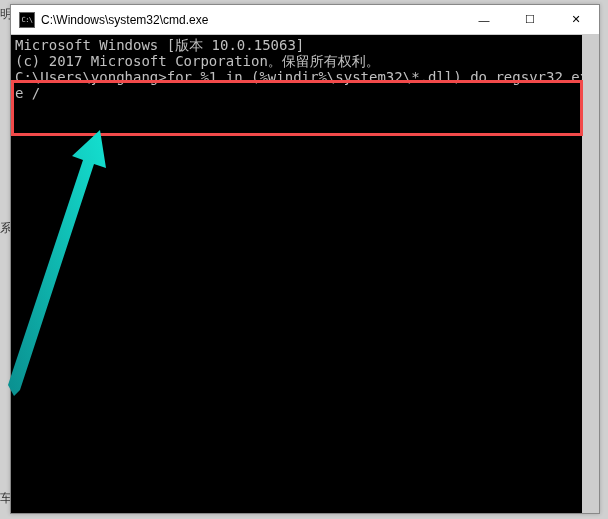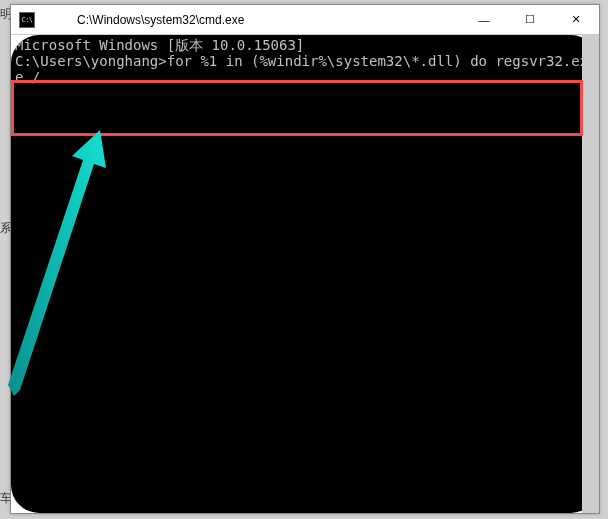--- a/index.html
+++ b/index.html
@@ -41,21 +41,20 @@
       font-family: monospace;
       letter-spacing: -0.5px;
       border: 1px solid #666;
     }
     .title-text {
       flex: 1;
       font-size: 12px;
       color: #000;
       white-space: nowrap;
       overflow: hidden;
-      margin-left: 36px;
     }
     .win-controls {
       display: flex;
       height: 100%;
     }
     .win-btn {
       width: 46px;
       height: 100%;
       display: flex;
       align-items: center;
@@ -73,21 +72,20 @@
       left: 0;
       right: 0;
       bottom: 0;
       background: #000;
       color: #c0c0c0;
       font-family: "NSimSun", "SimSun", "Consolas", monospace;
       font-size: 14px;
       line-height: 16px;
       padding: 2px 4px;
       overflow: hidden;
-      border-radius: 28px;
     }
     .console-line {
       white-space: pre-wrap;
       word-break: break-all;
     }
     .scrollbar {
       position: absolute;
       right: 0;
       top: 30px;
       bottom: 0;
@@ -137,20 +135,21 @@
     <span class="title-text">C:\Windows\system32\cmd.exe</span>
     <div class="win-controls">
       <button class="win-btn">—</button>
       <button class="win-btn">☐</button>
       <button class="win-btn close">✕</button>
     </div>
   </div>
 
   <div class="console">
     <div class="console-line">Microsoft Windows [版本 10.0.15063]</div>
+    <div class="console-line">(c) 2017 Microsoft Corporation。保留所有权利。</div>
     <div class="console-line"></div>
     <div class="console-line">C:\Users\yonghang&gt;for %1 in (%windir%\system32\*.dll) do regsvr32.exe /</div>
   </div>
 
   <div class="scrollbar">
     <div class="scrollbar-thumb"></div>
   </div>
 </div>
 
 <div class="highlight-box"></div>

